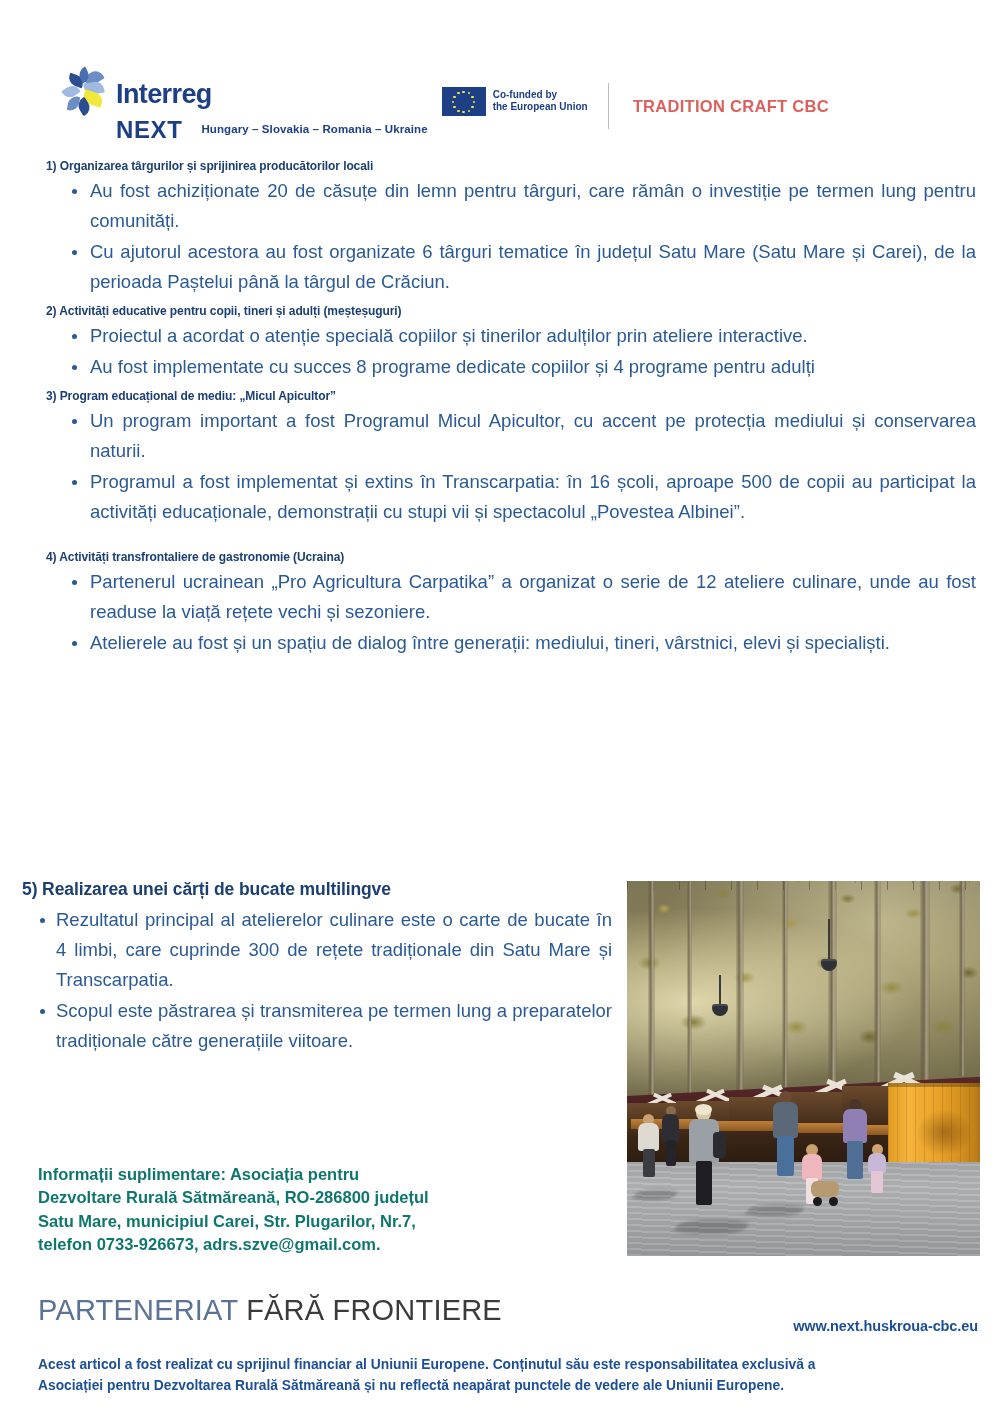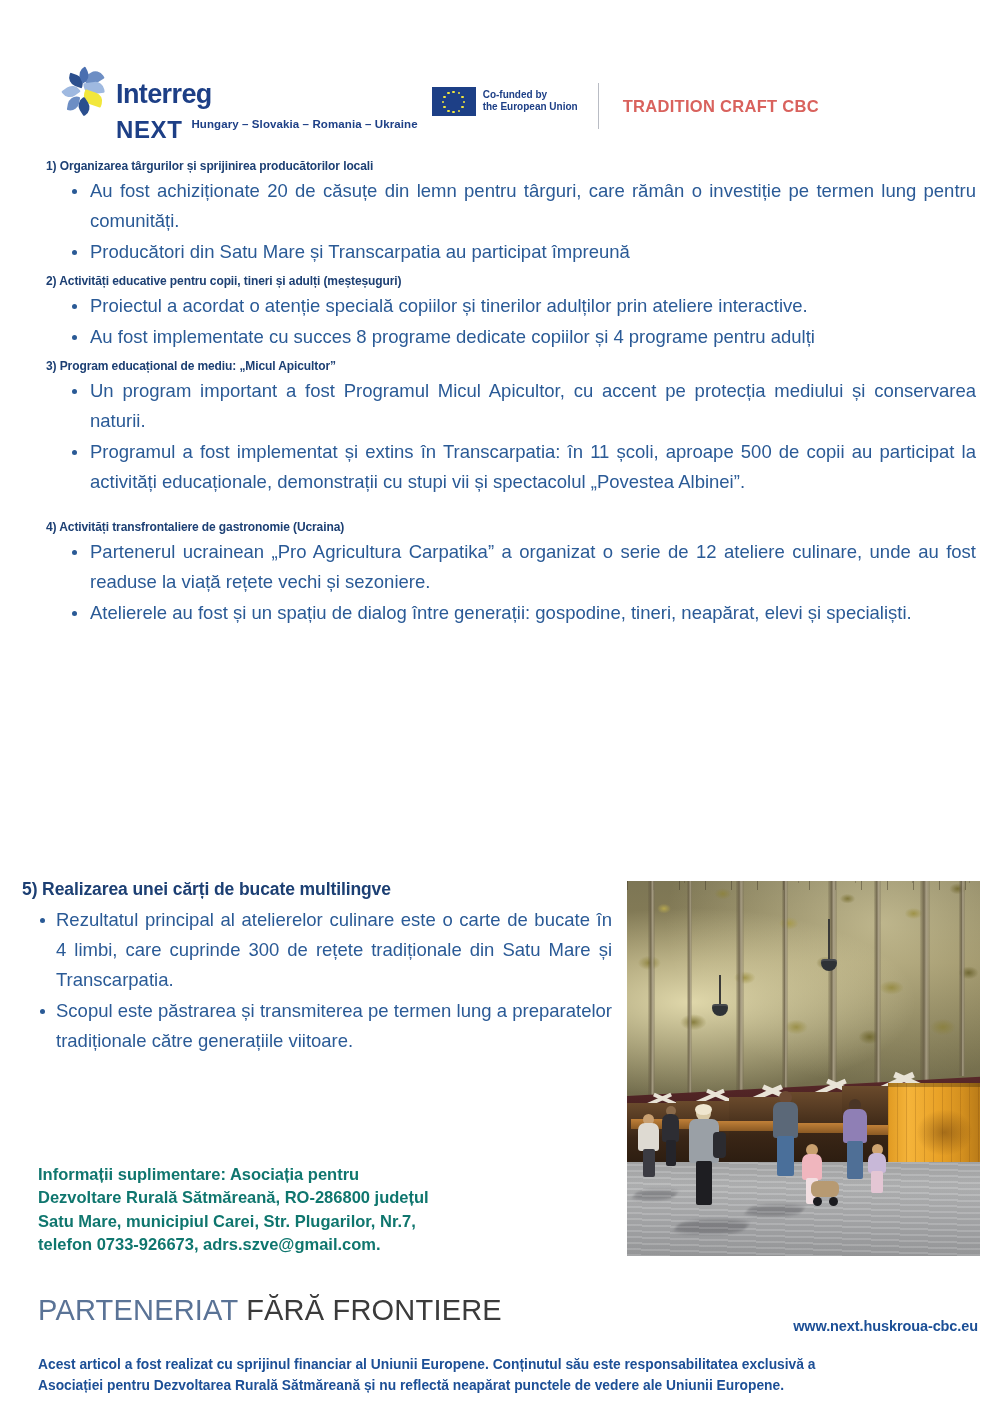--- a/index.html
+++ b/index.html
@@ -73,22 +73,22 @@
   }
   .interreg-next {
     font-size: 24px;
     font-weight: bold;
     color: #1d3f86;
     letter-spacing: 0.6px;
     line-height: 1;
   }
   .interreg-row2 {
     display: flex;
-    align-items: flex-start;
-    gap: 9px;
+    align-items: center;
+    gap: 19px;
     padding-left: 54px;
     margin-top: -2px;
   }
   .interreg-countries {
     font-size: 11.5px;
     font-weight: bold;
     color: #1d3f86;
     letter-spacing: 0.1px;
     padding-bottom: 2px;
     white-space: nowrap;
@@ -449,45 +449,45 @@
 
     <span class="project-title">TRADITION CRAFT CBC</span>
   </div>
 
   <div class="content">
 
     <div class="section">
       <h2 class="section-title">1) Organizarea târgurilor și sprijinirea producătorilor locali</h2>
       <ul class="bullets">
         <li>Au fost achiziționate 20 de căsuțe din lemn pentru târguri, care rămân o investiție pe termen lung pentru comunități.</li>
-        <li class="noj">Producători din Satu Mare și Transcarpatia au participat împreună</li>
+        <li>Cu ajutorul acestora au fost organizate 6 târguri tematice în județul Satu Mare (Satu Mare și Carei), de la perioada Paștelui până la târgul de Crăciun.</li>
       </ul>
     </div>
 
     <div class="section">
       <h2 class="section-title">2) Activități educative pentru copii, tineri și adulți (meșteșuguri)</h2>
       <ul class="bullets">
         <li>Proiectul a acordat o atenție specială copiilor și tinerilor adulților prin ateliere interactive.</li>
         <li>Au fost implementate cu succes 8 programe dedicate copiilor și 4 programe pentru adulți</li>
       </ul>
     </div>
 
     <div class="section">
       <h2 class="section-title">3) Program educațional de mediu: „Micul Apicultor”</h2>
       <ul class="bullets">
         <li>Un program important a fost Programul Micul Apicultor, cu accent pe protecția mediului și conservarea naturii.</li>
-        <li>Programul a fost implementat și extins în Transcarpatia: în 11 școli, aproape 500 de copii au participat la activități educaționale, demonstrații cu stupi vii și spectacolul „Povestea Albinei”.</li>
+        <li>Programul a fost implementat și extins în Transcarpatia: în 16 școli, aproape 500 de copii au participat la activități educaționale, demonstrații cu stupi vii și spectacolul „Povestea Albinei”.</li>
       </ul>
     </div>
 
     <div class="section" style="margin-top:22px;">
       <h2 class="section-title">4) Activități transfrontaliere de gastronomie (Ucraina)</h2>
       <ul class="bullets">
         <li>Partenerul ucrainean „Pro Agricultura Carpatika” a organizat o serie de 12 ateliere culinare, unde au fost readuse la viață rețete vechi și sezoniere.</li>
-        <li>Atelierele au fost și un spațiu de dialog între generații: gospodine, tineri, neapărat, elevi și specialiști.</li>
+        <li>Atelierele au fost și un spațiu de dialog între generații: mediului, tineri, vârstnici, elevi și specialiști.</li>
       </ul>
     </div>
 
   </div>
 
   <div class="lower">
 
     <div class="lower-left">
       <h2 class="section-title">5) Realizarea unei cărți de bucate multilingve</h2>
       <ul class="bullets">

